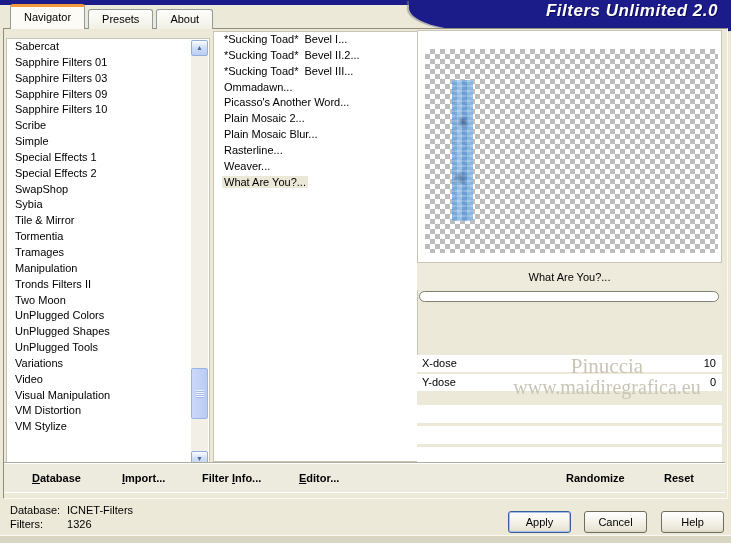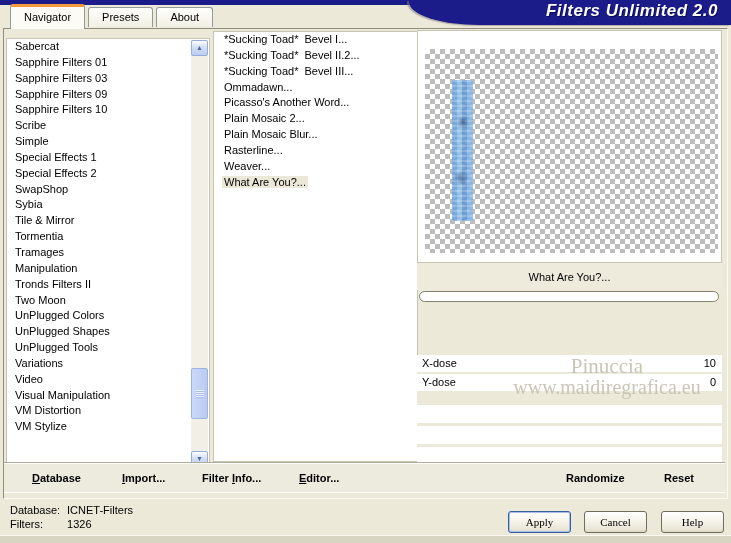--- a/index.html
+++ b/index.html
@@ -1,27 +1,27 @@
 <!DOCTYPE html>
 <html><head>
 <meta charset="utf-8">
 <style>
   html,body{margin:0;padding:0;}
   body{font-family:"Liberation Sans",sans-serif;background:#c0c0c0;}
   #dialog{position:relative;width:731px;height:543px;background:#ECE9D8;overflow:hidden;font-size:11px;color:#000;}
 
   
   .top-strip{position:absolute;left:0;top:0;right:0;height:5px;background:#1B1B8A;}
-  .banner{position:absolute;right:0;top:0;width:322px;height:25px;background:#1B1B8A;
+  .banner{position:absolute;right:0;top:0;width:322px;height:31px;background:#1B1B8A;
           border-bottom-left-radius:70px 23px;box-shadow:-2px 1px 1px rgba(130,130,130,.55);}
   .banner .title{position:absolute;right:13px;top:1px;font-size:17px;font-weight:bold;font-style:italic;
           color:#fff;letter-spacing:.5px;text-shadow:1px 1px 0 rgba(0,0,60,.6);}
 
   
-  .tabs{position:absolute;left:10px;top:4px;display:flex;align-items:center;z-index:3;}
+  .tabs{position:absolute;left:10px;top:4px;display:flex;align-items:flex-end;z-index:3;}
   .tab{border:1px solid #919B9C;border-bottom:none;border-radius:3px 3px 0 0;
        background:linear-gradient(180deg,#FEFEFB,#F2F0E4);height:19px;line-height:19px;
        padding:0 13px;margin-right:3px;}
   .tab.active{background:#FCFBF6;height:22px;line-height:21px;border-top:3px solid #F59A3C;z-index:4;}
 
   
   .content-frame{position:absolute;left:3px;top:28px;width:723px;height:469px;
        border:1px solid;border-color:#8F8D7F #FBFAF2 #FBFAF2 #8F8D7F;background:#ECE9D8;}
 
   
@@ -84,21 +84,21 @@
   .tool{position:absolute;top:0;height:30px;line-height:30px;font-weight:bold;cursor:default;}
   #tool-database{left:28px;} #tool-import{left:118px;} #tool-filterinfo{left:198px;} #tool-editor{left:295px;}
   #tool-randomize{left:562px;} #tool-reset{left:660px;}
 
   
   .statusline{position:absolute;left:10px;}
   .statusline .lbl{display:inline-block;width:54px;}
   #status-db{top:504px;} #status-filters{top:518px;}
   .btn{position:absolute;top:511px;width:63px;height:22px;border:1px solid #6E6D60;border-radius:3px;
       background:linear-gradient(180deg,#FFFFFF,#F6F4EA 45%,#EAE6D8 85%,#DDD8C5);
-      font-family:Liberation Serif, serif;font-size:11px;text-align:center;line-height:20px;box-sizing:border-box;}
+      font-family:Liberation Sans, sans-serif;font-size:11px;text-align:center;line-height:20px;box-sizing:border-box;}
   #btn-apply{left:508px;border:1px solid #355E9E;box-shadow:inset 0 0 0 1px #A8C0E8;}
   #btn-cancel{left:584px;} #btn-help{left:661px;}
   .bottom-edge{position:absolute;left:0;right:0;bottom:0;height:7px;background:#D9D5C3;border-top:1px solid #FBFAF2;}
   u{text-decoration:underline;}
 </style>
 </head>
 <body>
 
 <div id="dialog">
 

